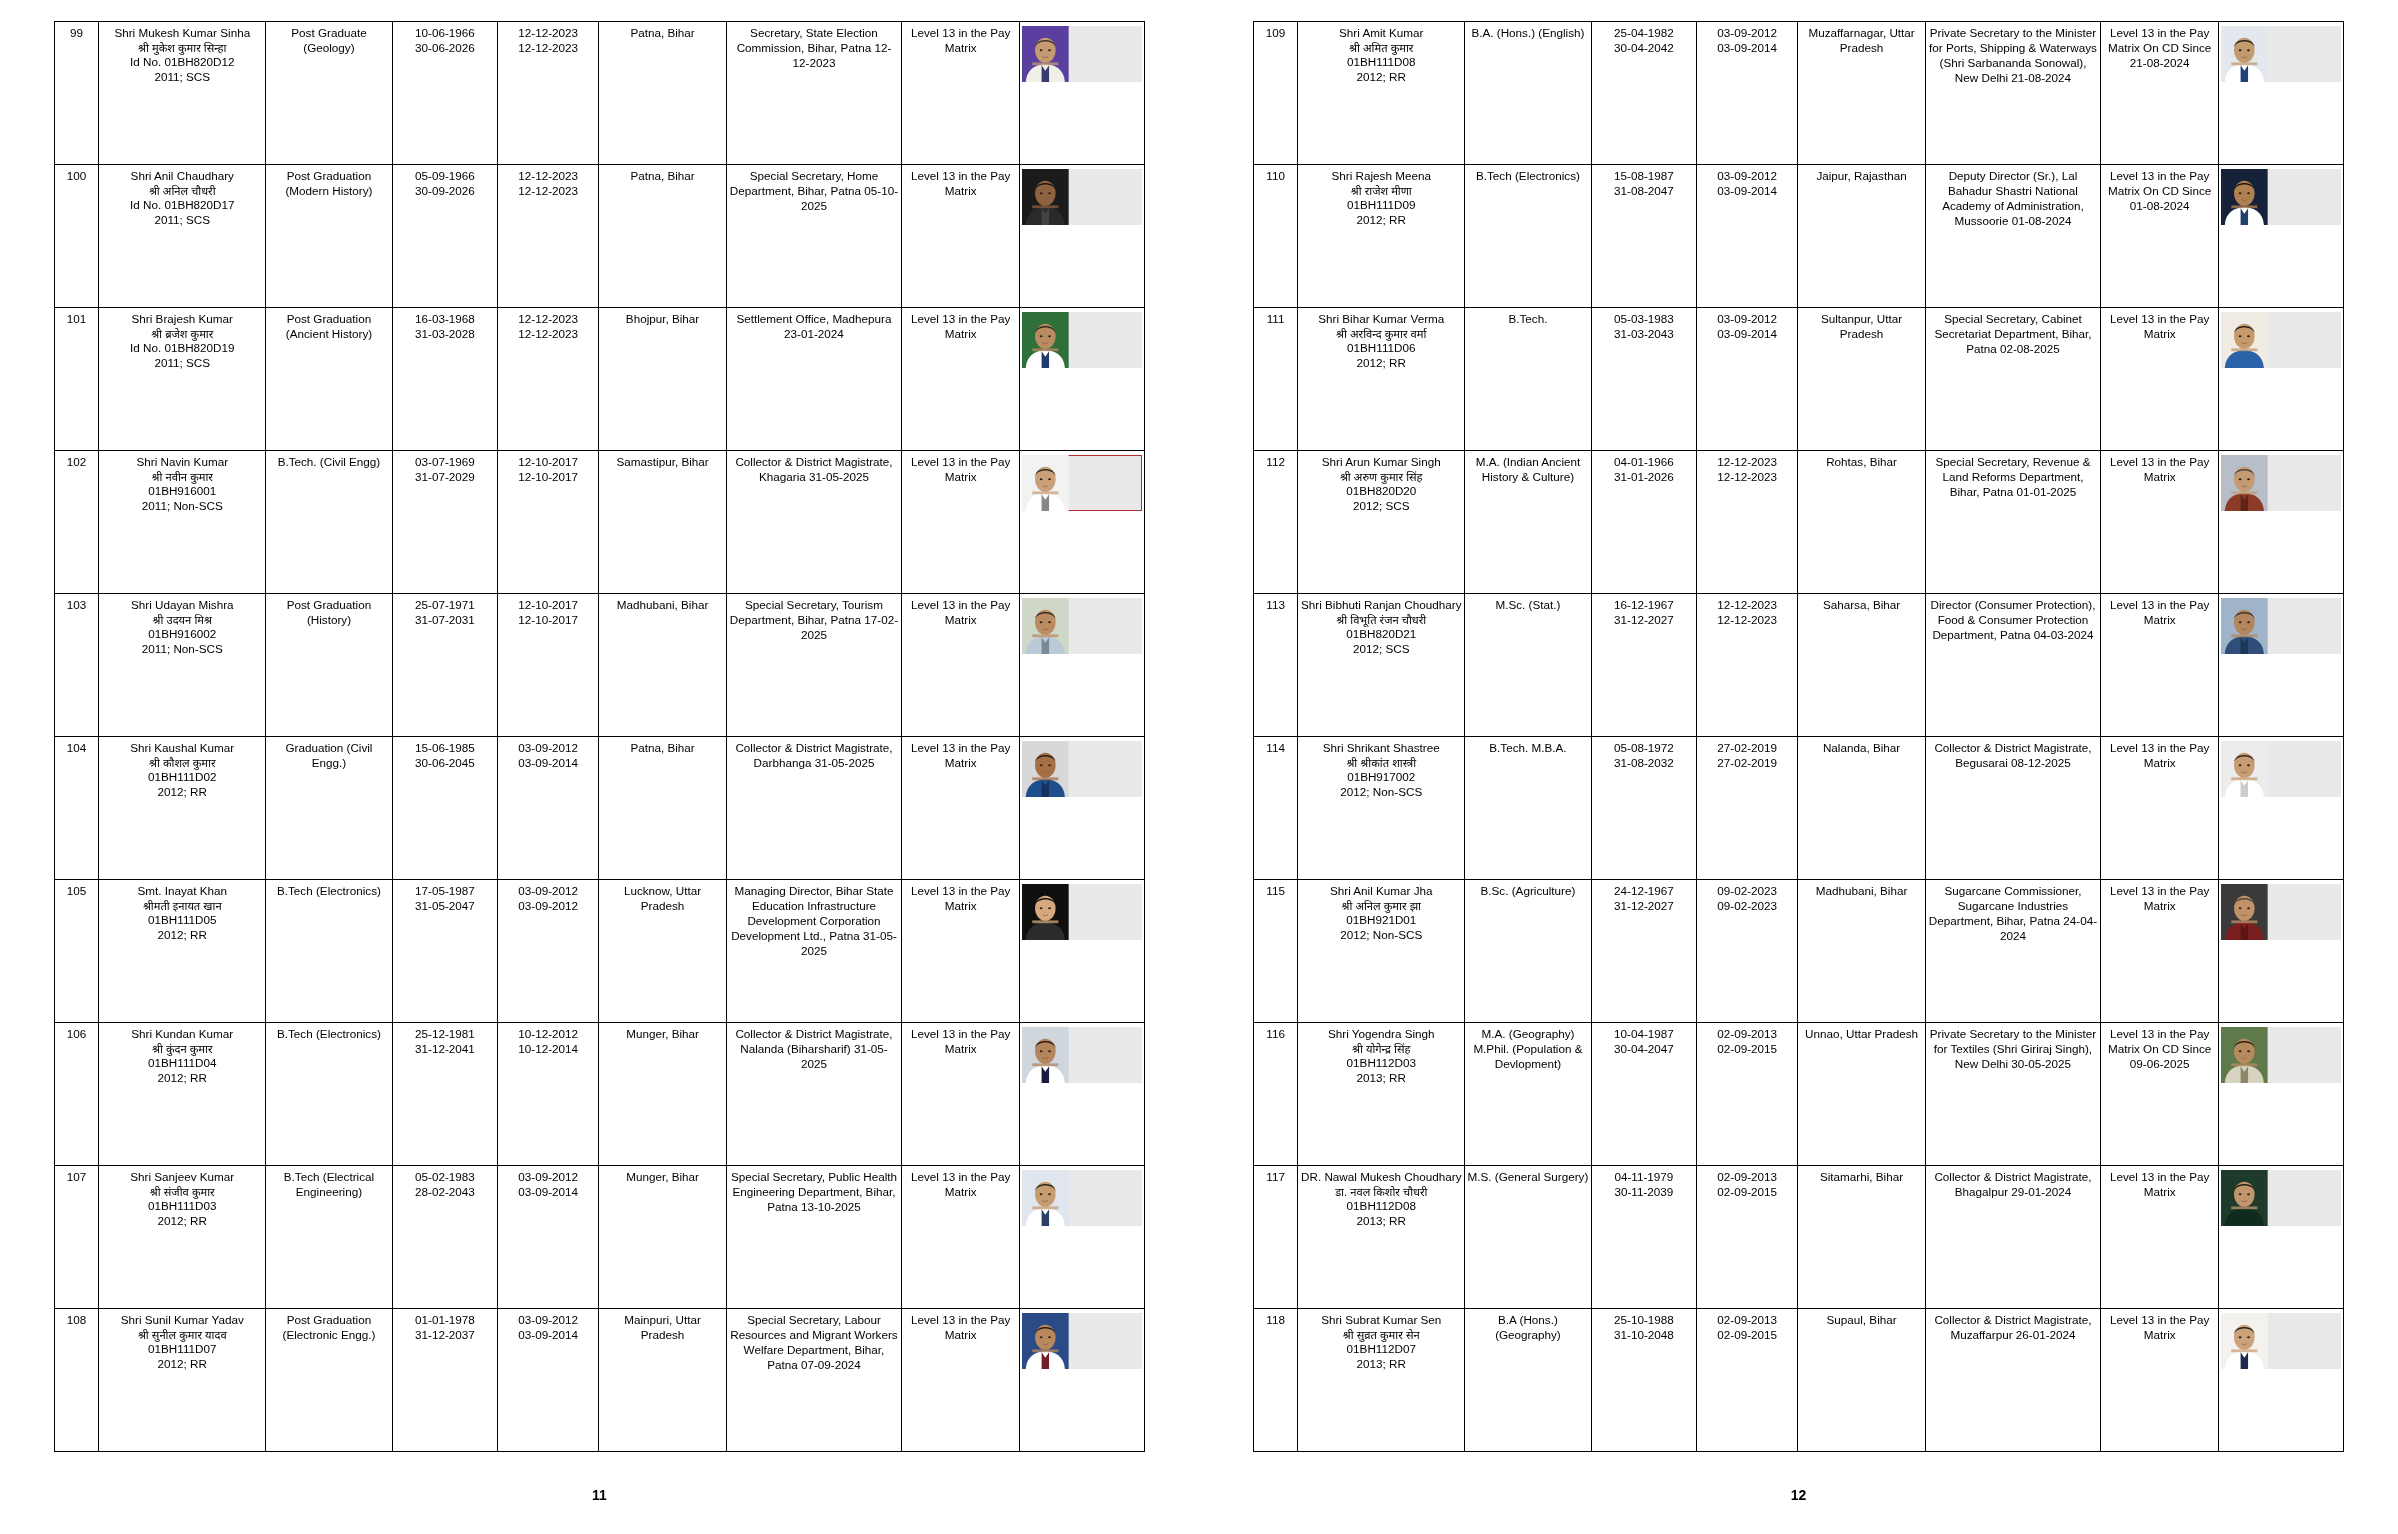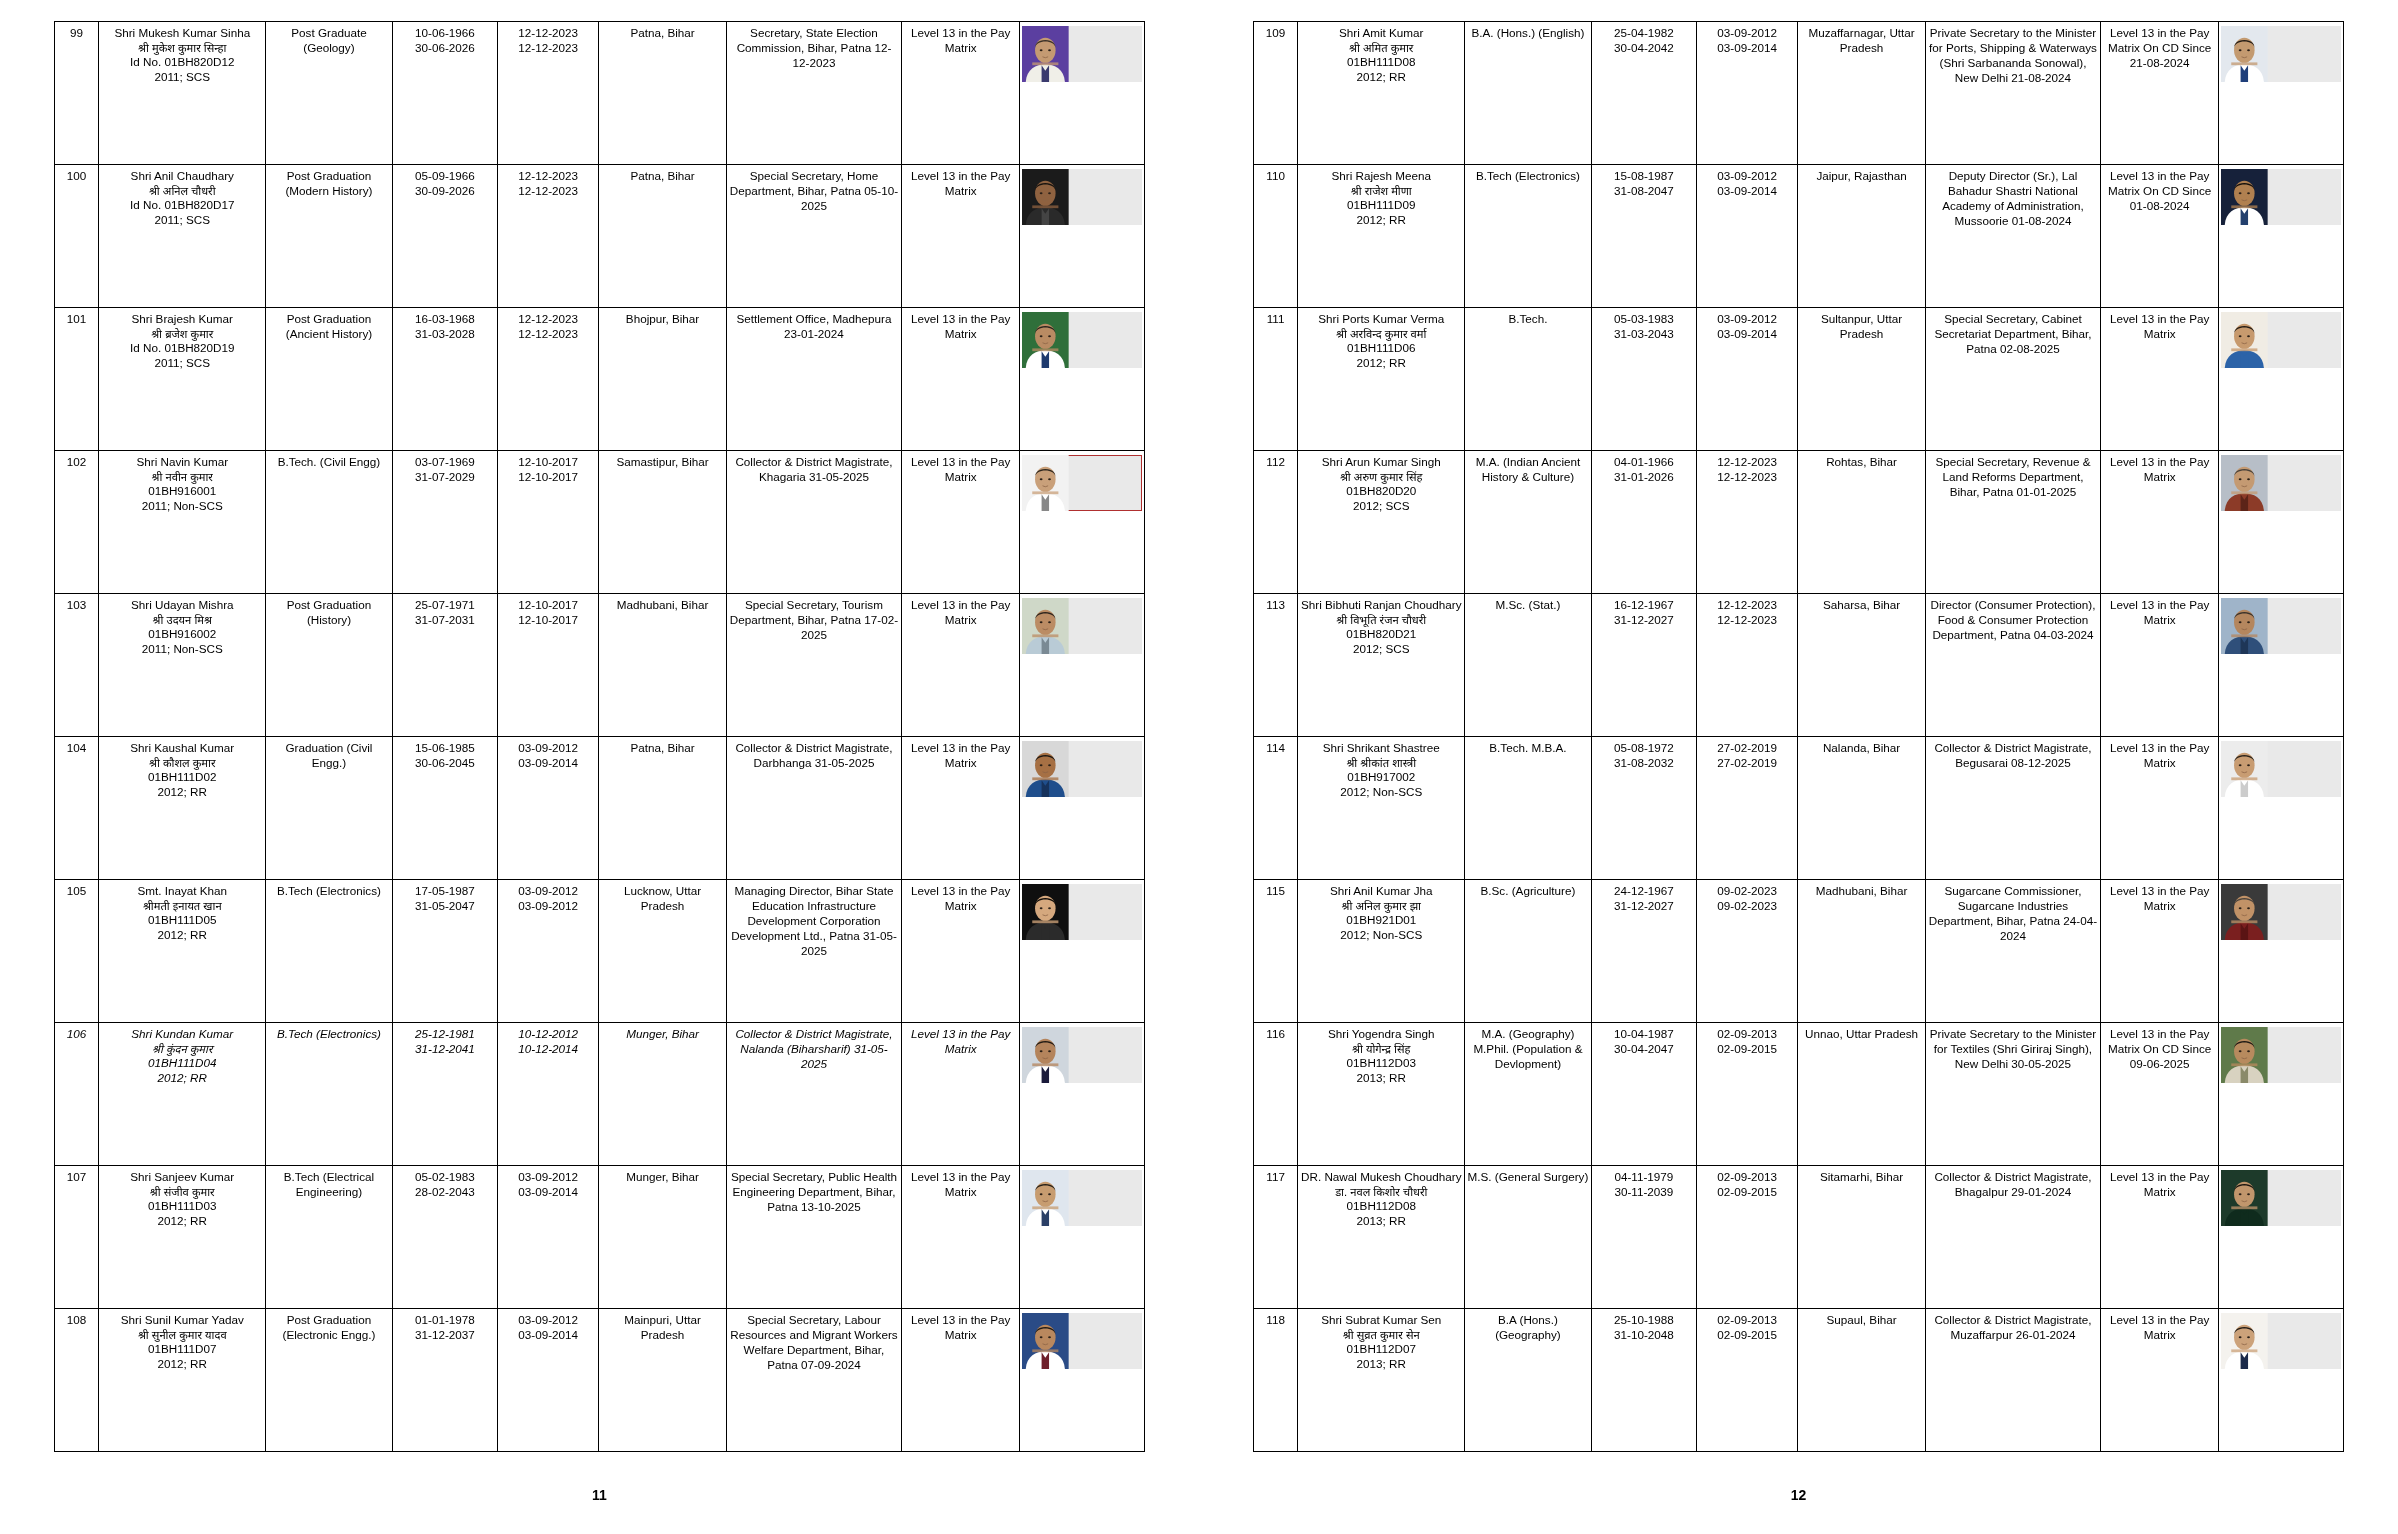--- a/index.html
+++ b/index.html
@@ -334,21 +334,21 @@
                     <ellipse cx="50" cy="52" rx="22" ry="27" fill="#d5a87e"></ellipse>
                     <path d="M28 48 C28 28 72 28 72 48 C72 38 66 30 50 30 C34 30 28 38 28 48 Z" fill="#100c08"></path>
                     <ellipse cx="41" cy="52" rx="3" ry="2.2" fill="#2b2018"></ellipse>
                     <ellipse cx="59" cy="52" rx="3" ry="2.2" fill="#2b2018"></ellipse>
                     <path d="M44 66 Q50 70 56 66" stroke="#8a6244" stroke-width="1.6" fill="none"></path>
                     <rect x="22" y="78" width="56" height="6" fill="#d5a87e" opacity="0.75"></rect>
                   </svg>
                 </div>
               </td>
             </tr>
-            <tr style="height: 143px; font-style: italic;">
+            <tr style="height: 143px;">
               <td class="c-sn">106</td>
               <td class="c-name">
                 <span class="nm">Shri Kundan Kumar</span>
                 <span class="hi">श्री कुंदन कुमार</span>
                 <span class="idno">01BH111D04</span>
                 <span class="yr">2012; RR</span>
               </td>
               <td class="c-qual">B.Tech (Electronics)</td>
               <td class="c-dob">
                 <span class="nm">25-12-1981</span>
@@ -527,21 +527,21 @@
                     <ellipse cx="59" cy="52" rx="3" ry="2.2" fill="#2b2018"></ellipse>
                     <path d="M44 66 Q50 70 56 66" stroke="#8a6244" stroke-width="1.6" fill="none"></path>
                     <rect x="22" y="78" width="56" height="6" fill="#b08050" opacity="0.75"></rect>
                   </svg>
                 </div>
               </td>
             </tr>
             <tr style="height: 143px;">
               <td class="c-sn">111</td>
               <td class="c-name">
-                <span class="nm">Shri Ports Kumar Verma</span>
+                <span class="nm">Shri Bihar Kumar Verma</span>
                 <span class="hi">श्री अरविन्द कुमार वर्मा</span>
                 <span class="idno">01BH111D06</span>
                 <span class="yr">2012; RR</span>
               </td>
               <td class="c-qual">B.Tech.</td>
               <td class="c-dob">
                 <span class="nm">05-03-1983</span>
                 <span class="nm">31-03-2043</span>
               </td>
               <td class="c-appt">

